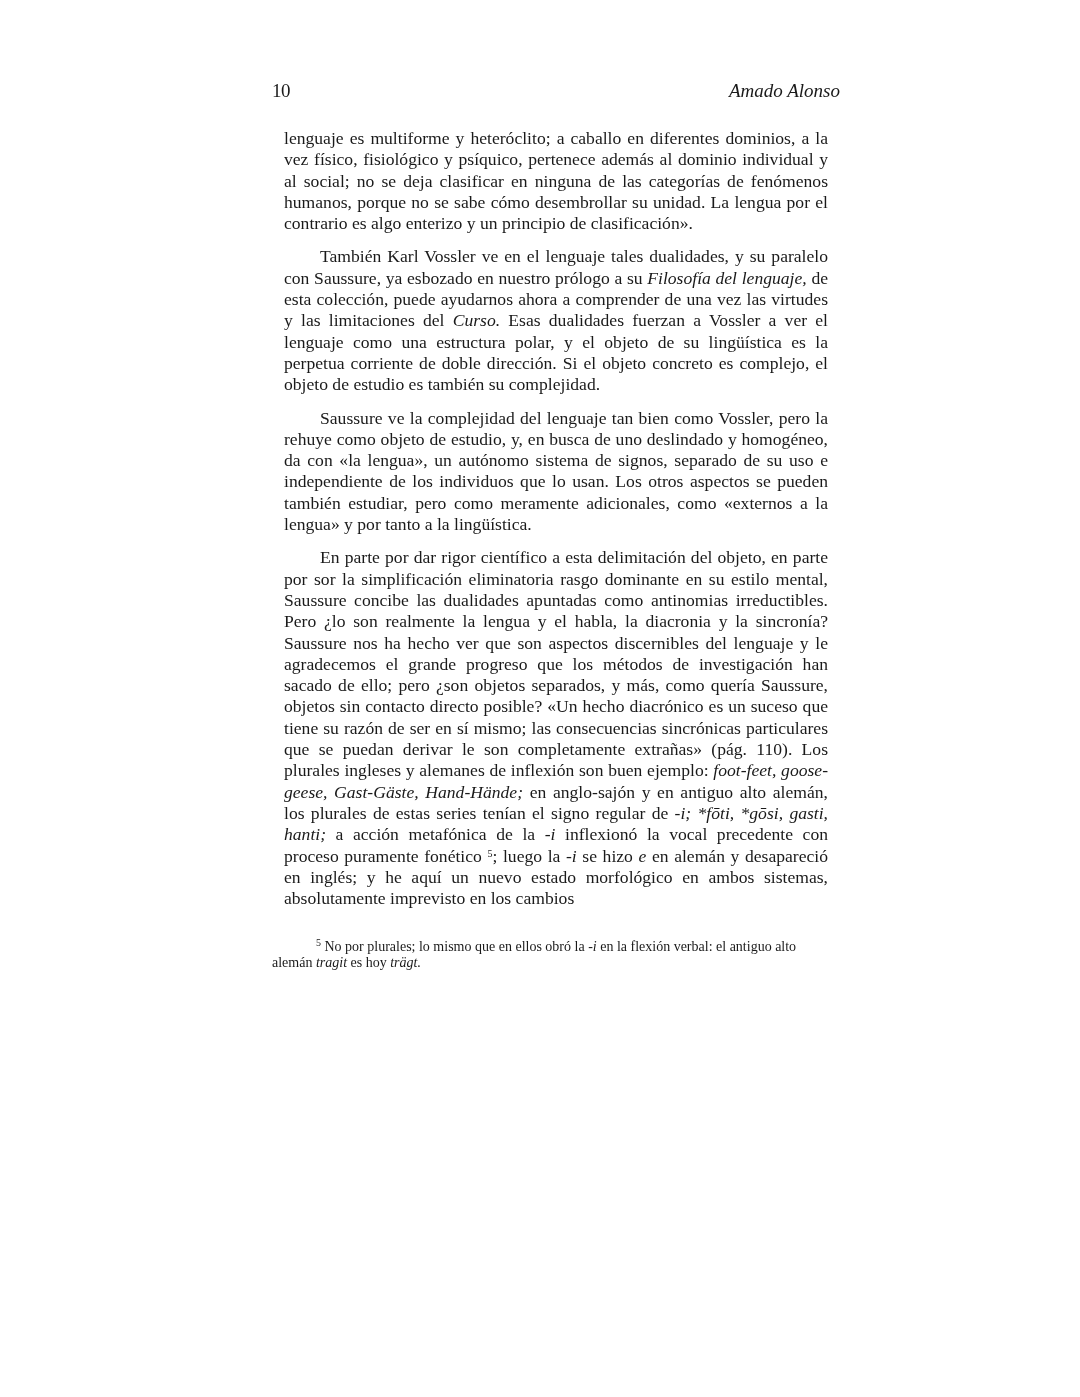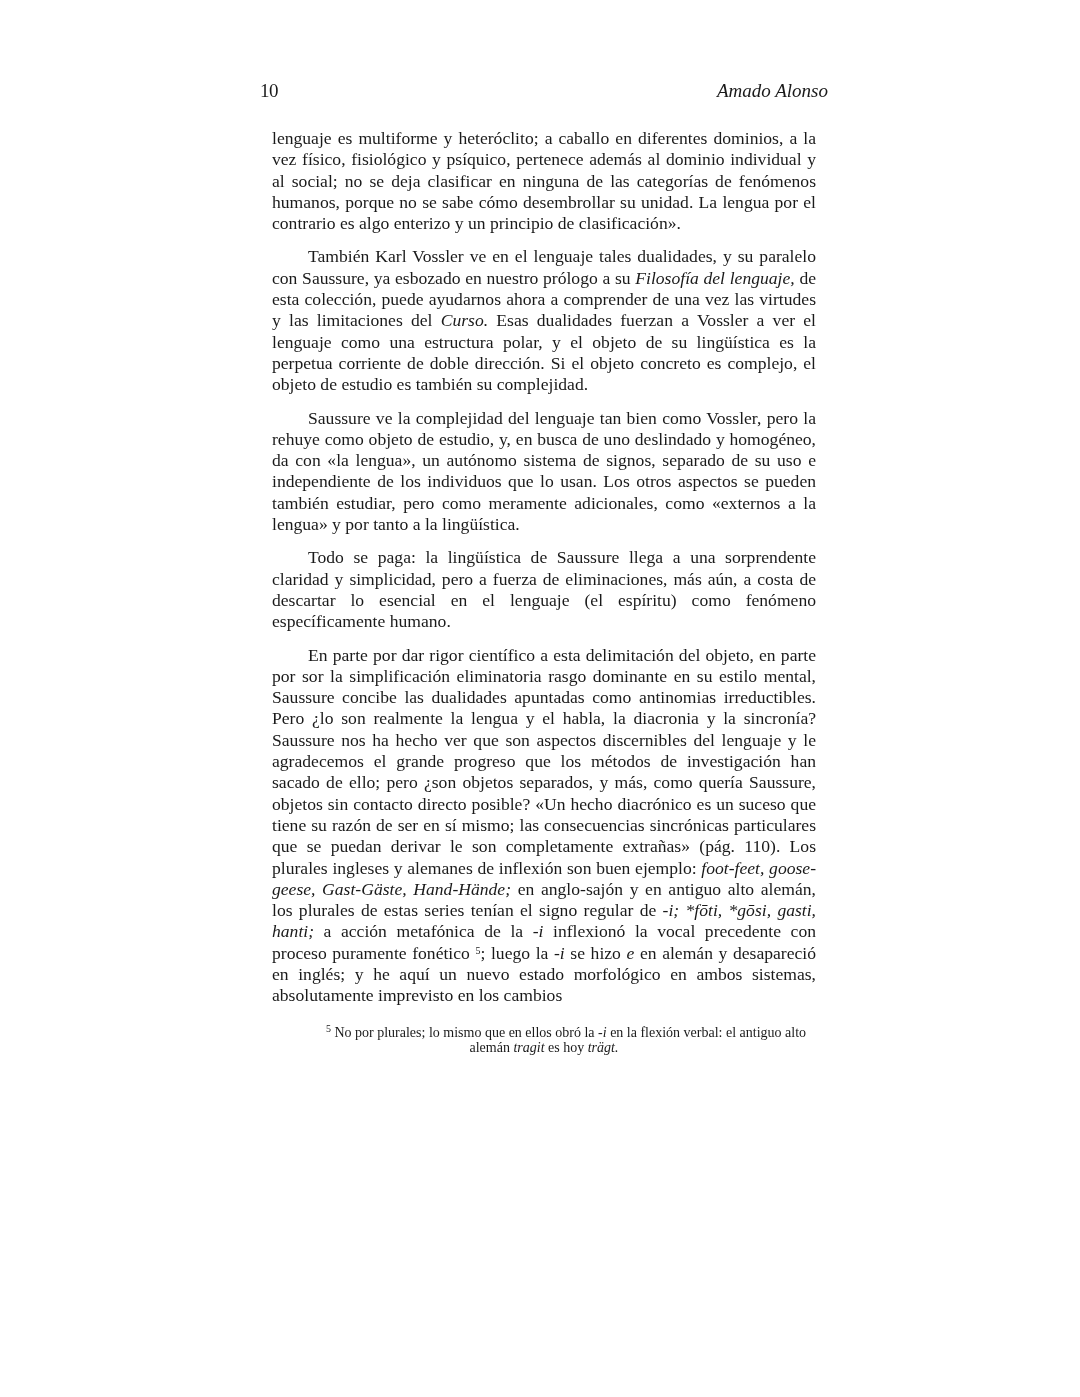--- a/index.html
+++ b/index.html
@@ -1,41 +1,40 @@
 <!DOCTYPE html>
 <html><head>
 <meta charset="utf-8">
 <style>
   html, body { margin: 0; padding: 0; background: #ffffff; }
   body { width: 1080px; height: 1397px; position: relative; overflow: hidden;
          font-family: "Liberation Serif", "DejaVu Serif", serif; color: #1a1a1a; }
-  .page { position: absolute; left: 260px; top: 80px; width: 568px; }
+  .page { position: absolute; left: 272px; top: 80px; width: 568px; }
   .header { display: flex; justify-content: space-between; align-items: baseline;
             font-size: 19px; height: 26px; margin-bottom: 22px; }
   .header .num { letter-spacing: -0.5px; }
   .header .author { font-style: italic; }
   .body p { margin: 12px; font-size: 17.6px; line-height: 21.3px; text-align: justify; }
   .body p.indent { text-indent: 36px; }
-  .footnote { margin-top: 18px; font-size: 14px; line-height: 15.5px; text-align: center; }
+  .footnote { margin-top: 30px; font-size: 14px; line-height: 15.5px; text-align: left; }
   sup { font-size: 10px; line-height: 0; vertical-align: 5px; }
   i { }
 </style>
 </head>
 <body>
 
 <div class="page">
   <div class="header">
     <span class="num">10</span>
     <span class="author">Amado Alonso</span>
   </div>
 
   <div class="body" id="body-text">
       <p class=""><span>lenguaje es multiforme y heteróclito; a caballo en diferentes dominios, a la vez físico, fisiológico y psíquico, pertenece además al dominio individual y al social; no se deja clasificar en ninguna de las categorías de fenómenos humanos, porque no se sabe cómo desembrollar su unidad. La lengua por el contrario es algo enterizo y un principio de clasificación».</span></p>
       <p class="indent"><span>También Karl Vossler ve en el lenguaje tales dualidades, y su paralelo con Saussure, ya esbozado en nuestro prólogo a su </span><i>Filosofía del lenguaje,</i><span> de esta colección, puede ayudarnos ahora a comprender de una vez las virtudes y las limitaciones del </span><i>Curso.</i><span> Esas dualidades fuerzan a Vossler a ver el lenguaje como una estructura polar, y el objeto de su lingüística es la perpetua corriente de doble dirección. Si el objeto concreto es complejo, el objeto de estudio es también su complejidad.</span></p>
       <p class="indent"><span>Saussure ve la complejidad del lenguaje tan bien como Vossler, pero la rehuye como objeto de estudio, y, en busca de uno deslindado y homogéneo, da con «la lengua», un autónomo sistema de signos, separado de su uso e independiente de los individuos que lo usan. Los otros aspectos se pueden también estudiar, pero como meramente adicionales, como «externos a la lengua» y por tanto a la lingüística.</span></p>
-      <p class="indent"><span>Todo se paga: la lingüística de Saussure llega a una sorprendente claridad y simplicidad, pero a fuerza de eliminaciones, más aún, a costa de descartar lo esencial en el lenguaje (el espíritu) como fenómeno específicamente humano.</span></p>
       <p class="indent"><span>En parte por dar rigor científico a esta delimitación del objeto, en parte por sor la simplificación eliminatoria rasgo dominante en su estilo mental, Saussure concibe las dualidades apuntadas como antinomias irreductibles. Pero ¿lo son realmente la lengua y el habla, la diacronia y la sincronía? Saussure nos ha hecho ver que son aspectos discernibles del lenguaje y le agradecemos el grande progreso que los métodos de investigación han sacado de ello; pero ¿son objetos separados, y más, como quería Saussure, objetos sin contacto directo posible? «Un hecho diacrónico es un suceso que tiene su razón de ser  en sí mismo; las consecuencias sincrónicas particulares que se puedan derivar le son completamente extrañas» (pág. 110). Los plurales ingleses y alemanes de inflexión son buen ejemplo: </span><i>foot-feet, goose-geese, Gast-Gäste, Hand-Hände;</i><span> en anglo-sajón y en antiguo alto alemán, los plurales de estas series tenían el signo regular de </span><i>-i; *fōti, *gōsi, gasti, hanti;</i><span> a acción metafónica de la </span><i>-i</i><span>  inflexionó la vocal precedente con proceso puramente fonético </span><sup>5</sup><span>; luego la </span><i>-i</i><span> se hizo </span><i>e</i><span> en alemán y desapareció en inglés; y he aquí un nuevo estado morfológico en ambos sistemas, absolutamente imprevisto en los cambios</span></p>
     </div>
 
   <div class="footnote" id="footnote">
       <div style="text-indent: 44px;"><sup>5</sup><span> No por plurales; lo mismo que en ellos obró la </span><i>-i</i><span> en la flexión verbal: el antiguo alto alemán </span><i>tragit</i><span> es hoy </span><i>trägt.</i></div>
     </div>
 </div>
 
 </body></html>

